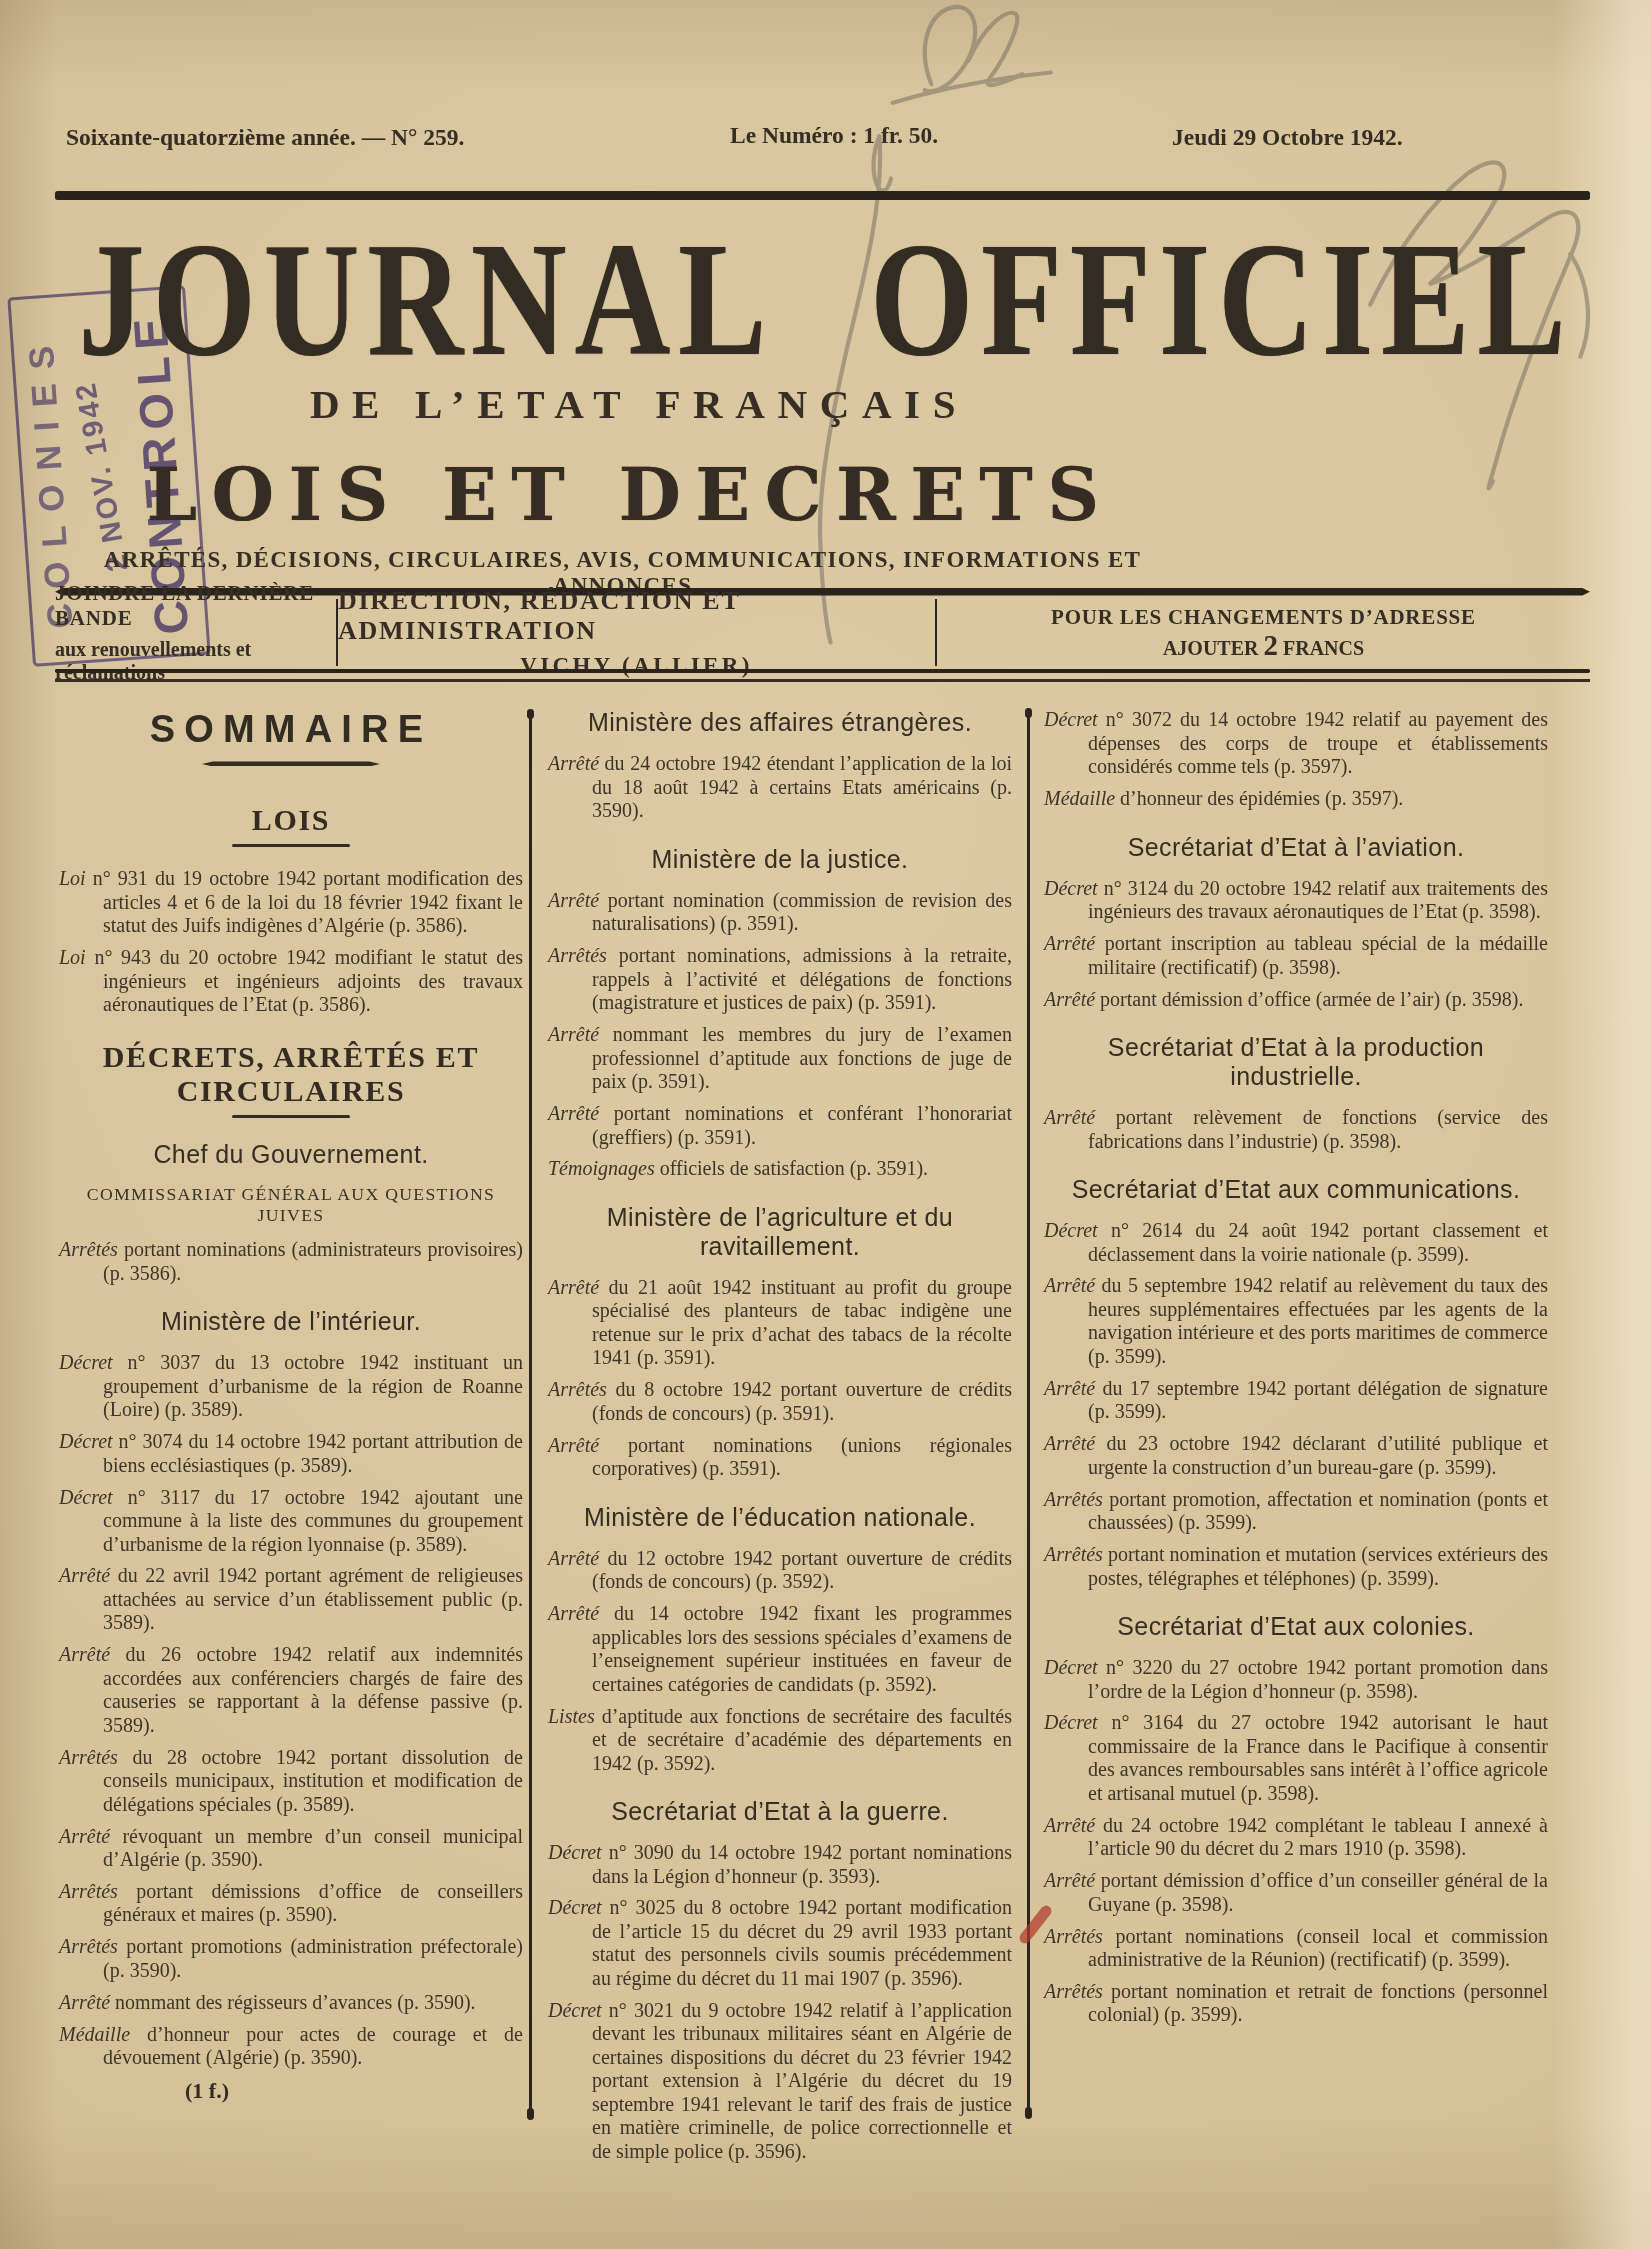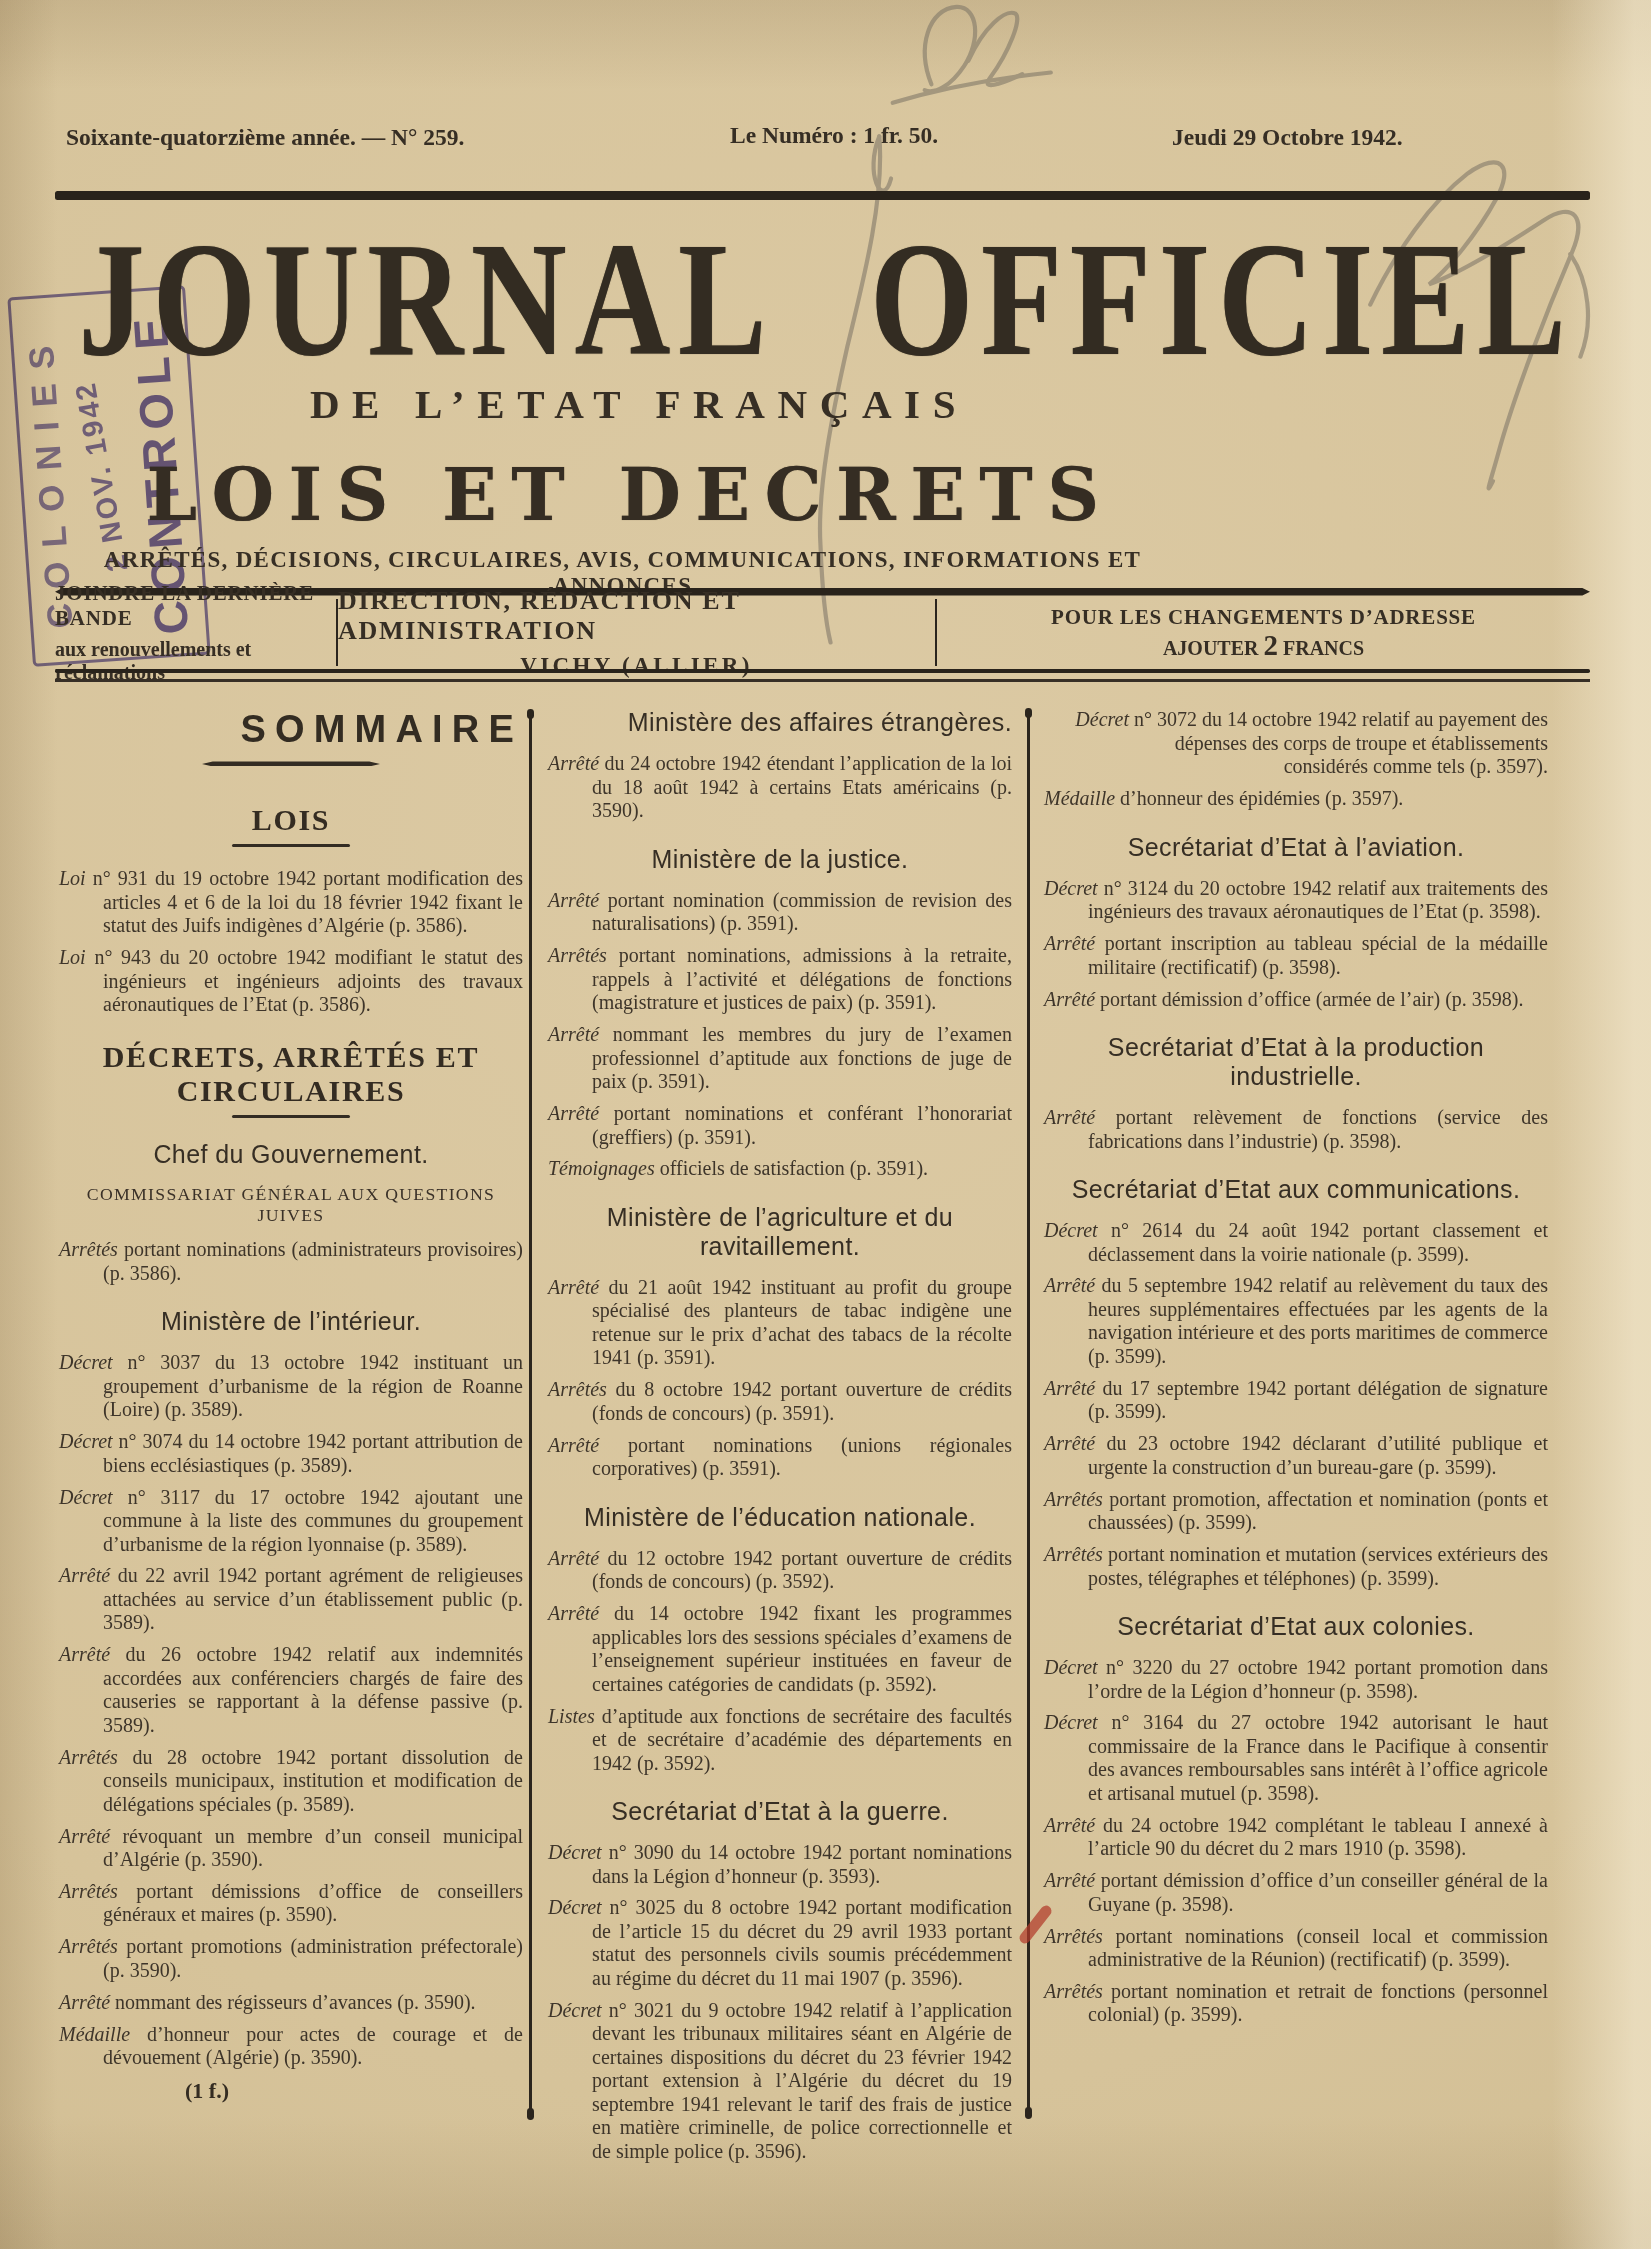--- a/index.html
+++ b/index.html
@@ -50,21 +50,21 @@
   .col{position:absolute;top:705px;}
   .col.c1{left:59px;width:464px;}
   .col.c2{left:548px;width:464px;}
   .col.c3{left:1044px;width:504px;}
   .vrule{position:absolute;width:3.4px;background:#2b251d;border-radius:1.7px;}
   .vrule.v1{left:529px;top:711px;height:1406px;}
   .vrule.v2{left:1027px;top:710px;height:1406px;}
   .vrule::after{content:"";position:absolute;left:-1.7px;bottom:-2.5px;width:6.7px;height:11.8px;background:inherit;border-radius:3.4px;}
   .vrule::before{content:"";position:absolute;left:-1.7px;top:-2.5px;width:6.7px;height:10px;background:inherit;border-radius:3.4px;}
 
-  .col > :first-child{margin-top:3.4px;text-align:right;}
+  .col > :first-child{margin-top:3.4px;}
   .entry{font-size:20px;line-height:23.5px;margin:0 0 8.4px;text-align:justify;
     padding-left:44px;text-indent:-44px;color:#3e352a;}
   .entry .lead{font-style:italic;}
   .ministry{font-family:"Liberation Sans",sans-serif;font-weight:normal;font-size:25px;
     text-align:center;margin:22px 0 15px;letter-spacing:0.4px;color:#362e24;}
   .smallcaps{font-size:17.7px;text-align:center;margin:13.5px 0 11.8px;letter-spacing:1.3px;color:#3a3128;}
   .section-title{font-size:30px;font-weight:bold;text-align:center;letter-spacing:1.7px;margin:23.5px 0 6.7px;color:#342c22;}
   .head-rule{width:118px;height:3.4px;margin:0 auto 20px;background:#332c23;border-radius:1.7px;}
   .sommaire-title{font-family:"Liberation Sans",sans-serif;font-size:38px;font-weight:bold;
     letter-spacing:9.2px;text-align:center;margin:0 0 10px;color:#332c22;}

